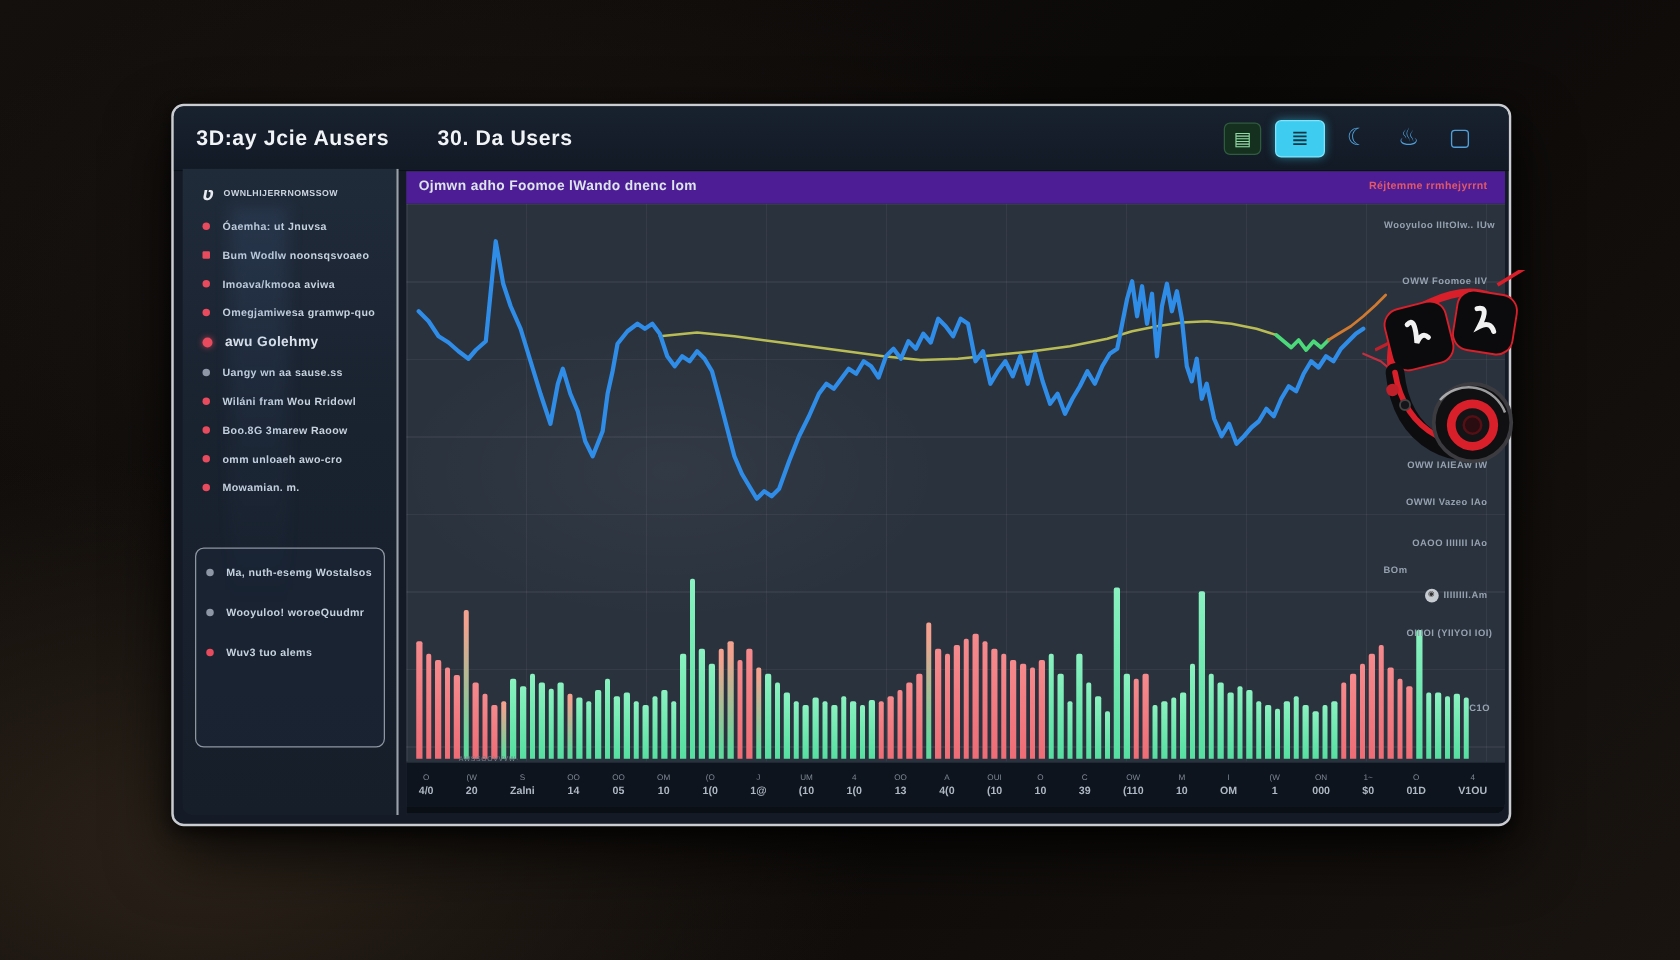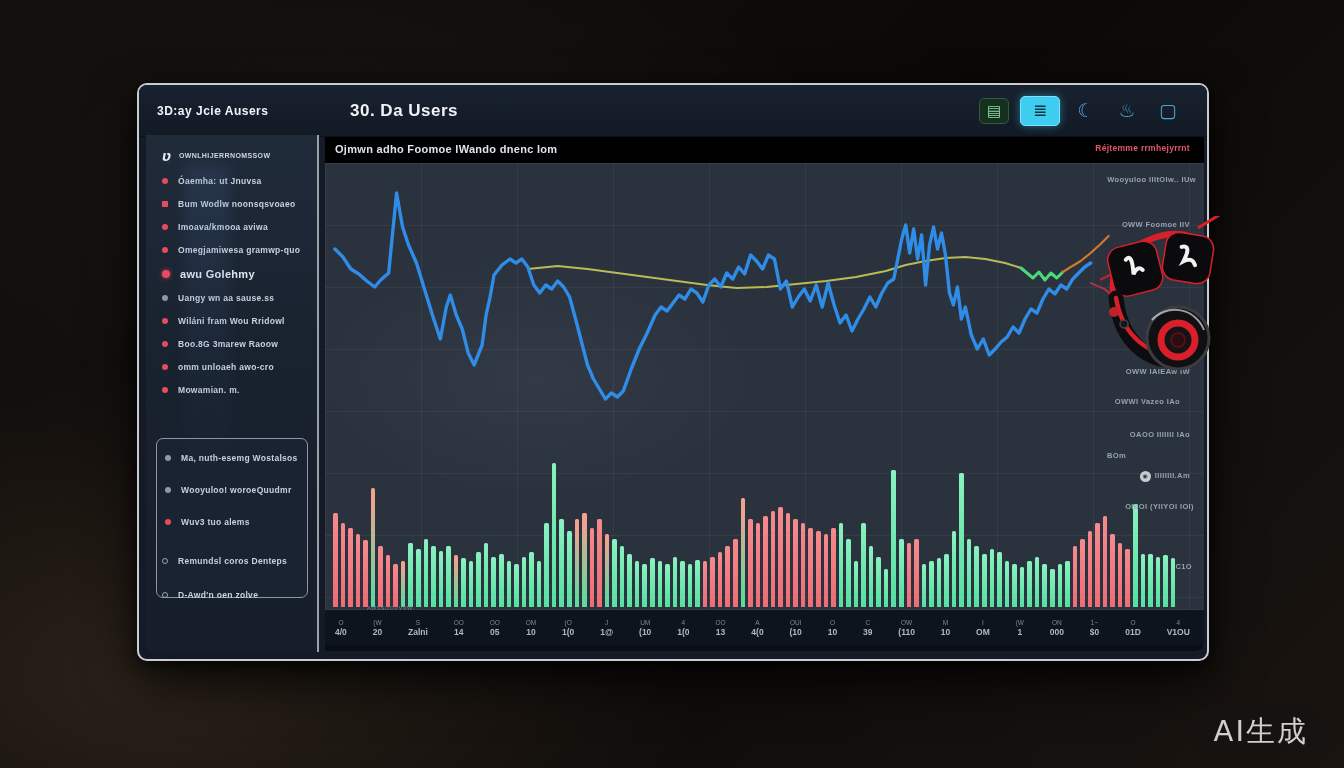--- a/index.html
+++ b/index.html
@@ -10,21 +10,21 @@
       radial-gradient(900px 520px at 12% 88%, #2b2219 0%, rgba(43,34,25,0) 60%),
       radial-gradient(700px 400px at 30% 30%, #1a1512 0%, rgba(26,21,18,0) 70%),
       linear-gradient(135deg,#14100d 0%, #0b0908 50%, #191410 100%);
   }
   .window { position:absolute; left:137px; top:83px; width:1072px; height:578px;
     background:#141b26; border:2px solid #c9ccd0; border-radius:10px;
     box-shadow:0 22px 50px rgba(0,0,0,.75), 0 4px 14px rgba(0,0,0,.6); overflow:visible; }
   .titlebar { position:absolute; left:0; top:0; right:0; height:52px;
     background:linear-gradient(#18212e,#121a26); border-radius:8px 8px 0 0;
     border-bottom:1px solid #0b1019; display:flex; align-items:center; }
-  .title-left { margin-left:18px; width:175px; font-size:12px; font-weight:bold; color:#f1f4f7; letter-spacing:.5px; }
+  .title-left { margin-left:18px; width:175px; font-size:17px; font-weight:bold; color:#f1f4f7; letter-spacing:.5px; }
   .title-right { margin-left:18px; font-size:17px; font-weight:bold; color:#f1f4f7; letter-spacing:.5px; }
   .toolbar { margin-left:auto; margin-right:24px; display:flex; align-items:center; gap:11px; }
   .tb-btn { height:26px; min-width:30px; border-radius:5px; display:flex; align-items:center; justify-content:center;
     font-size:15px; cursor:pointer; }
   .tb-green { background:#16301f; border:1px solid #2f5c3e; color:#8fd9a3; }
   .tb-cyan  { background:#3ecdf0; border:1px solid #7fe4fb; color:#0b3642; width:40px; height:30px; font-size:17px; box-shadow:0 0 8px rgba(62,205,240,.5); }
   .tb-ghost { background:transparent; border:none; color:#4f9fd8; font-size:19px; }
   .sidebar { position:absolute; left:7px; top:50px; width:173px; bottom:7px;
     background:linear-gradient(180deg,#202b3a 0%, #19222f 40%, #161e2a 100%);
     border-right:2px solid #9aa1a8; border-radius:0 0 0 8px; }
@@ -46,21 +46,21 @@
     border:1px solid #8d96a1; border-radius:7px; background:rgba(28,38,54,.55); padding:14px 0 0 8px; }
   .sb-panel .sb-item { margin-bottom:22px; }
   .sb-btn { position:absolute; left:6px; bottom:10px; width:134px; height:32px; border-radius:8px;
     border:1.5px solid #c6cbd1; background:#131a25; color:#e8edf2; font-size:11px; font-weight:bold;
     display:flex; align-items:center; justify-content:center; cursor:pointer; }
   .sb-footer { position:absolute; left:16px; bottom:28px; right:6px; }
   .sb-footer .sb-item { margin-bottom:24px; }
   .main { position:absolute; left:186px; top:52px; right:3px; bottom:8px;
     background:#2a323e; border-radius:0 0 8px 0; display:flex; flex-direction:column; overflow:hidden; }
   .chart-header { position:relative; height:26px; flex:0 0 26px; padding:6px 10px 0 10px;
-    font-size:11px; font-weight:bold; color:#dde4ec; letter-spacing:.3px; background:#000000; }
+    font-size:11px; font-weight:bold; color:#dde4ec; letter-spacing:.3px; background:#4c1d95; }
   .ch-red { position:absolute; right:14px; top:6px; font-size:8.5px; font-weight:bold; color:#e25868; letter-spacing:.3px; }
   .plot { position:relative; flex:1 1 auto;
     background:
       radial-gradient(220px 120px at 24% 48%, rgba(255,255,255,.04), rgba(255,255,255,0)),
       repeating-linear-gradient(to right, rgba(255,255,255,.05) 0 1px, transparent 1px 96px),
       repeating-linear-gradient(to bottom, rgba(255,255,255,.05) 0 1px, transparent 1px 62px),
       #2a323e; }
   .lines-svg { position:absolute; inset:0; width:100%; height:100%; }
   .bars { position:absolute; left:8px; right:28px; bottom:2px; height:152px;
     display:flex; align-items:flex-end; gap:3px; }
@@ -155,30 +155,20 @@
           </div>
           <div class="sb-item">
             <span class="dot gray"></span>
             <span class="lbl">Wooyuloo! woroeQuudmr</span>
           </div>
           <div class="sb-item">
             <span class="dot red"></span>
             <span class="lbl">Wuv3 tuo alems</span>
           </div>
       </div>
-      <div class="sb-footer" id="sb-footer">
-          <div class="sb-item">
-            <span class="dot ring"></span>
-            <span class="lbl">Remundsl coros Denteps</span>
-          </div>
-          <div class="sb-item">
-            <span class="dot ring"></span>
-            <span class="lbl">D-Awd'n oen zolve</span>
-          </div>
-        </div>
     </div>
 
     <div class="main">
       <div class="chart-header">
         <span>Ojmwn  adho  Foomoe lWando dnenc lom</span>
         <span class="ch-red">Réjtemme rrmhejyrrnt</span>
       </div>
       <div class="plot" id="plot">
         <div class="bars" id="bars">
             <div class="bar r" style="height: 62%;"></div>
@@ -298,21 +288,21 @@
             <polyline points="530,272 560,269 590,272 620,276 650,280 680,284 710,288 740,291 770,290 800,287 830,284 860,280 890,274 910,268 930,264 950,261 970,260 990,262 1010,266 1026,271" fill="none" stroke="#b9bc55" stroke-width="2" stroke-linejoin="round" stroke-linecap="round"></polyline>
             <polyline points="1026,271 1032,276 1038,281 1044,275 1050,283 1056,276 1062,281 1068,275" fill="none" stroke="#4cd97a" stroke-width="3" stroke-linejoin="round" stroke-linecap="round"></polyline>
             <polyline points="1068,275 1076,270 1086,264 1096,256 1106,247 1114,239" fill="none" stroke="#d07a30" stroke-width="2.2" stroke-linejoin="round" stroke-linecap="round"></polyline>
             <polyline points="1096,286 1110,292 1122,302" fill="none" stroke="#c23040" stroke-width="1.8" stroke-linejoin="round" stroke-linecap="round"></polyline>
             <polyline points="336,252 344,260 352,272 360,277 368,284 376,290 382,283 390,276 398,196 404,230 410,248 418,266 426,292 434,318 442,342 448,310 452,298 458,318 464,332 470,356 476,368 484,348 488,318 492,300 496,278 504,268 512,262 518,266 524,262 530,270 536,288 542,296 548,288 554,292 560,284 566,290 572,300 578,322 584,345 590,368 596,382 602,392 608,402 614,396 620,400 626,394 634,372 642,352 650,336 658,318 664,310 670,314 676,306 682,298 688,302 694,292 700,296 706,305 712,288 718,282 724,290 730,276 736,282 742,270 748,277 754,258 760,264 766,272 772,258 778,262 784,292 790,284 796,310 802,300 808,292 814,304 820,288 826,310 832,286 838,308 844,326 850,318 856,334 862,322 868,312 874,300 880,310 886,296 892,286 898,282 902,262 906,242 910,228 914,256 918,232 922,262 926,238 930,288 934,248 938,230 942,252 946,236 950,258 954,296 958,308 962,290 966,322 970,310 976,338 982,352 988,342 994,358 1000,352 1006,345 1012,340 1018,330 1024,336 1030,322 1036,312 1042,316 1048,302 1054,292 1060,297 1066,288 1072,292 1078,282 1084,276 1090,270 1096,266" fill="none" stroke="#2f8de8" stroke-width="3.4" stroke-linejoin="round" stroke-linecap="round"></polyline>
           </svg>
         <div class="tiny-note">AWSSOOVVVW·</div>
       <div class="rlabel" style="top: 12px; right: 8px;">Wooyuloo  IIItOIw..  IUw</div>
           <div class="rlabel" style="top: 57px; right: 14px;">OWW  Foomoe  IIV</div>
           <div class="rlabel" style="top: 204px; right: 14px;">OWW  IAIEAw  IW</div>
-          <div class="rlabel" style="top: 234px; right: 24px;">OWWI  Vazeo  IAo</div>
+          <div class="rlabel" style="top: 234px; right: 14px;">OWWI  Vazeo  IAo</div>
           <div class="rlabel" style="top: 267px; right: 14px; margin-left: 16px;">OAOO  IIIIIII  IAo</div>
           <div class="rlabel" style="top: 288px; right: 78px;">BOm</div>
           <div class="rlabel" style="top: 308px; right: 14px;"><span class="badge">◉</span>IIIIIIII.Am</div>
           <div class="rlabel" style="top: 339px; right: 10px;">OIIIOI  (YIIYOI  IOI)</div>
           <div class="rlabel" style="top: 399px; right: 12px;">C1O</div>
         </div>
       <div class="xaxis" id="xaxis">
           <div class="tick">
             <div class="sym">O</div>
             <div class="lab">4/0</div>
@@ -425,14 +415,13 @@
     <path d="M16,82 Q20,122 48,138 Q66,148 82,142" stroke="#0d0d0f" stroke-width="15" fill="none" stroke-linecap="round"></path>
     <path d="M16,82 Q22,118 50,133" stroke="#d81f2a" stroke-width="4.5" fill="none" stroke-linecap="round"></path>
     <circle cx="78" cy="122" r="31" fill="#101013" stroke="#3c3c40" stroke-width="3"></circle>
     <path d="M52,104 A31,31 0 0,1 104,114" stroke="#d8d8da" stroke-width="2" fill="none" opacity=".7"></path>
     <circle cx="78" cy="124" r="17" fill="#141416" stroke="#d81f2a" stroke-width="7"></circle>
     <circle cx="78" cy="124" r="7" fill="#2a0d10" stroke="#551015" stroke-width="2"></circle>
     <circle cx="14" cy="96" r="5" fill="#c0202a"></circle>
     <circle cx="24" cy="108" r="4" fill="#15151a" stroke="#444" stroke-width="1.5"></circle>
   </svg>
 
-  <div class="watermark">AI生成</div>
 </div>
 
 </body></html>

